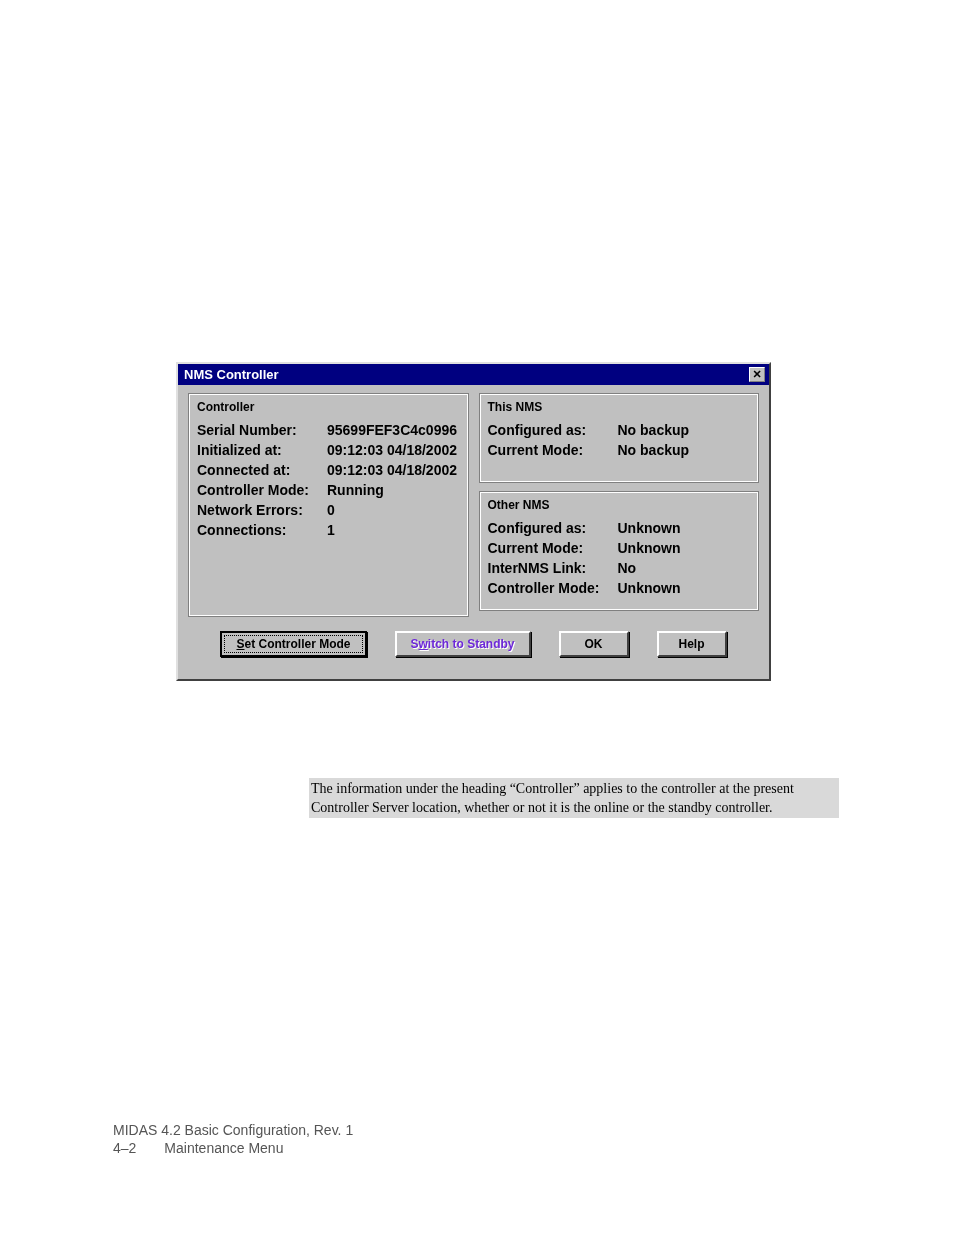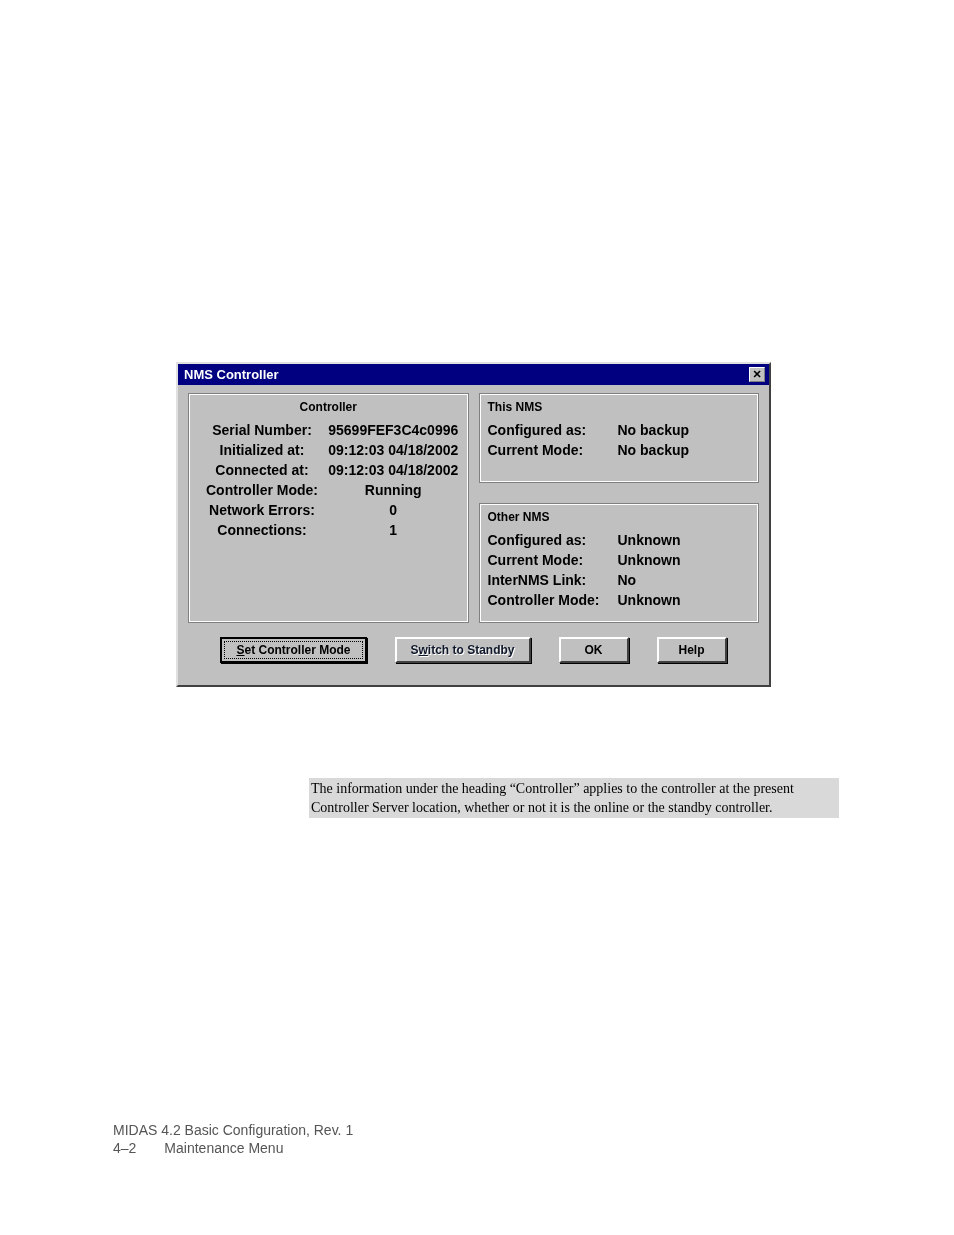--- a/index.html
+++ b/index.html
@@ -74,23 +74,23 @@
     display:block;
   }
   .row {
     display: flex;
     font-size: 14px;
     font-weight: bold;
     line-height: 20px;
   }
   .row .lab { width: 130px; }
   .row .val { flex:1; }
-  .controller-box { flex:1; min-height: 224px; text-align: center; }
+  .controller-box { flex:1; min-height: 224px; }
   .this-nms-box { min-height: 90px; }
-  .other-nms-box { min-height: 120px; margin-top: 12px; }
+  .other-nms-box { min-height: 120px; }
   .button-row {
     display:flex;
     gap: 28px;
     justify-content: center;
     padding: 14px 4px 12px 4px;
   }
   .winbtn {
     font-family: Arial, Helvetica, sans-serif;
     font-size: 12px;
     font-weight: bold;
@@ -104,21 +104,21 @@
     border-bottom-color: #404040;
     box-shadow: 1px 1px 0 #000;
     text-align:center;
   }
   .winbtn.focus {
     outline: 1px dotted #000;
     outline-offset: -5px;
     border: 2px solid #000;
   }
   .winbtn.disabled {
-    color: #0f172a;
+    color: #6d28d9;
     text-shadow: 1px 1px 0 #fff;
   }
   .underline-first::first-letter { text-decoration: underline; }
   .note-block {
     position: absolute;
     left: 309px;
     top: 778px;
     width: 530px;
     font-size: 14px;
     line-height: 19px;

